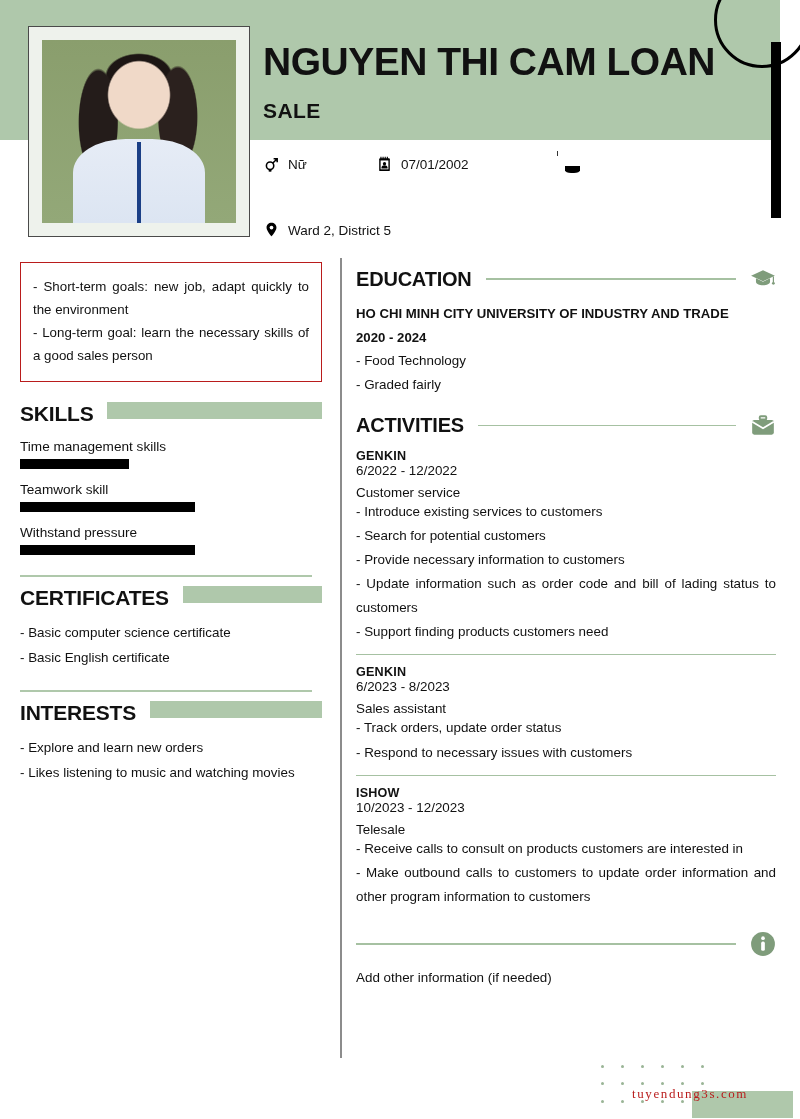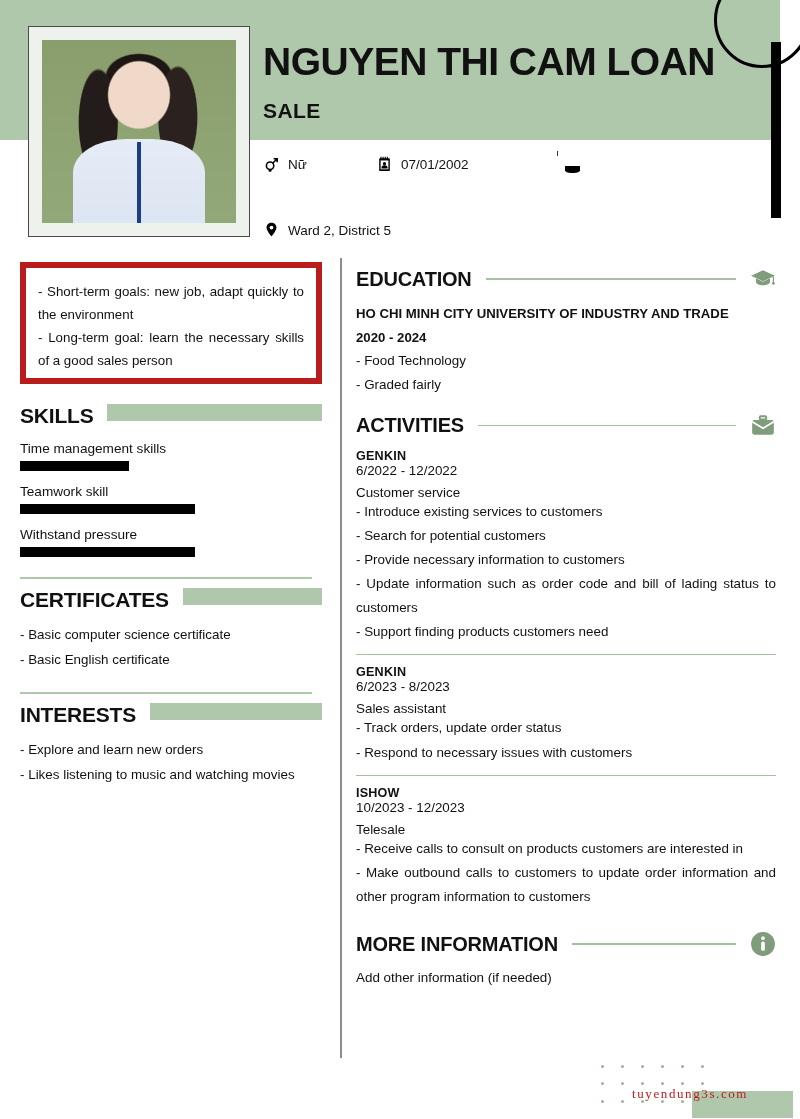--- a/index.html
+++ b/index.html
@@ -82,21 +82,21 @@
   
   .vdiv {
     position: absolute; left: 340px; top: 258px; width: 1.5px; height: 800px;
     background: #8c8c8c;
   }
   .left-col  { position: absolute; left: 20px; top: 262px; width: 302px; }
   .right-col { position: absolute; left: 356px; top: 266px; width: 420px; }
 
   
   .obj-box {
-    border: 6px solid #b91c1c; padding: 13px 12px 6px 12px;
+    border: 1px solid #b91c1c; padding: 13px 12px 14px 12px;
     font-size: 13.3px; line-height: 1.72; text-align: justify;
   }
 
   
   .l-sec { margin-top: 20px; }
   .l-rule { height: 2px; background: #afc8ab; width: 292px; margin-bottom: 9px; }
   .l-head { display: flex; align-items: flex-start; gap: 14px; }
   .l-head h2 {
     font-size: 21px; font-weight: 700; letter-spacing: -0.2px; white-space: nowrap;
   }
@@ -297,21 +297,20 @@
         <div class="act-org">ISHOW</div>
         <div class="act-date">10/2023 - 12/2023</div>
         <div class="act-role">Telesale</div>
         <div class="act-li"> - Receive calls to consult on products customers are interested in</div>
         <div class="act-li j"> - Make outbound calls to customers to update order information and other program information to customers</div>
       </div>
     </div>
 
     <div class="r-sec" style="margin-top:22px">
       <div class="r-head">
-        <h2>MORE INFORMATION</h2>
         <span class="line"></span>
         <svg class="ico" viewBox="0 0 24 24">
           <circle cx="12" cy="12" r="11" fill="currentColor"></circle>
           <circle cx="12" cy="6.6" r="1.7" fill="#ffffff"></circle>
           <rect x="10.3" y="9.8" width="3.4" height="8.4" rx="1.4" fill="#ffffff"></rect>
         </svg>
       </div>
       <div class="more-txt">Add other information (if needed)</div>
     </div>
 

